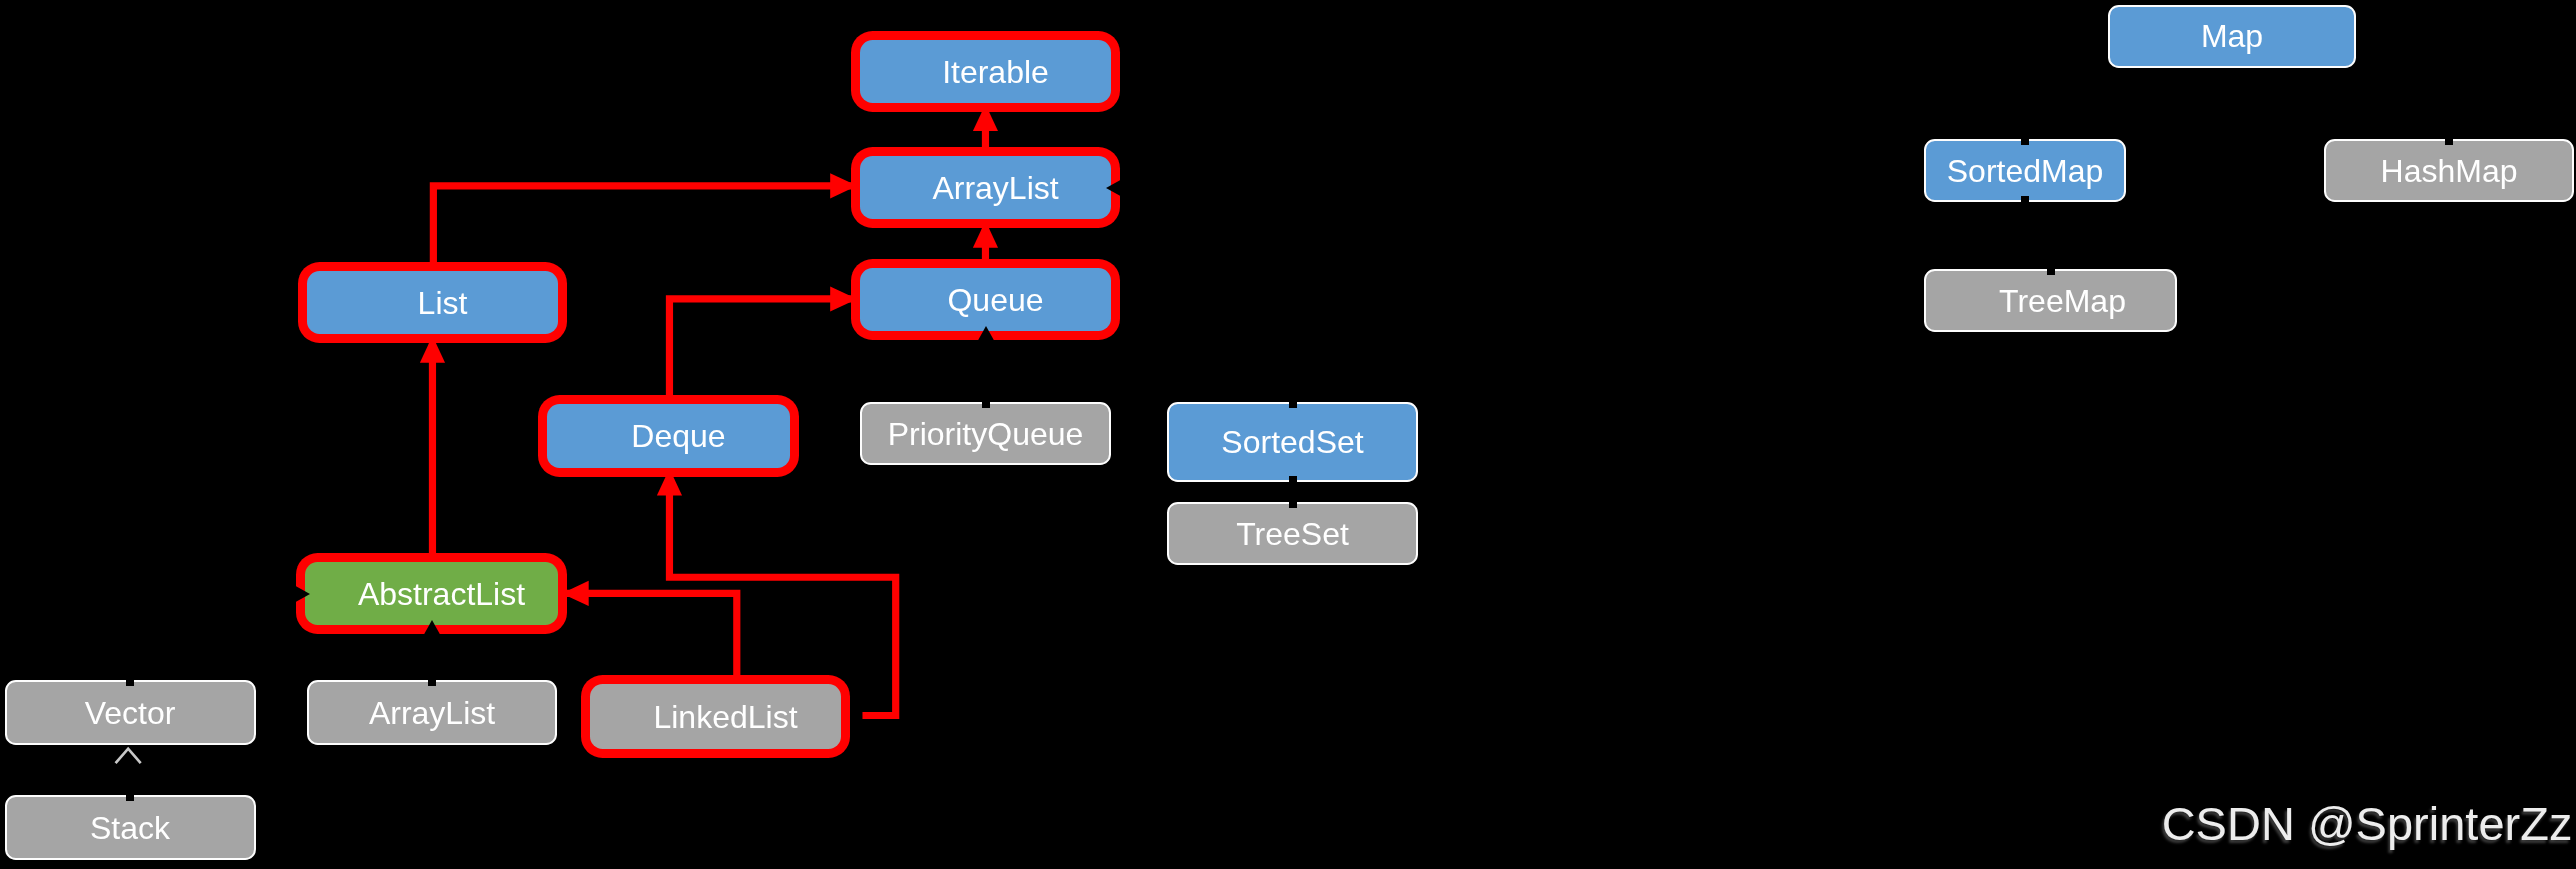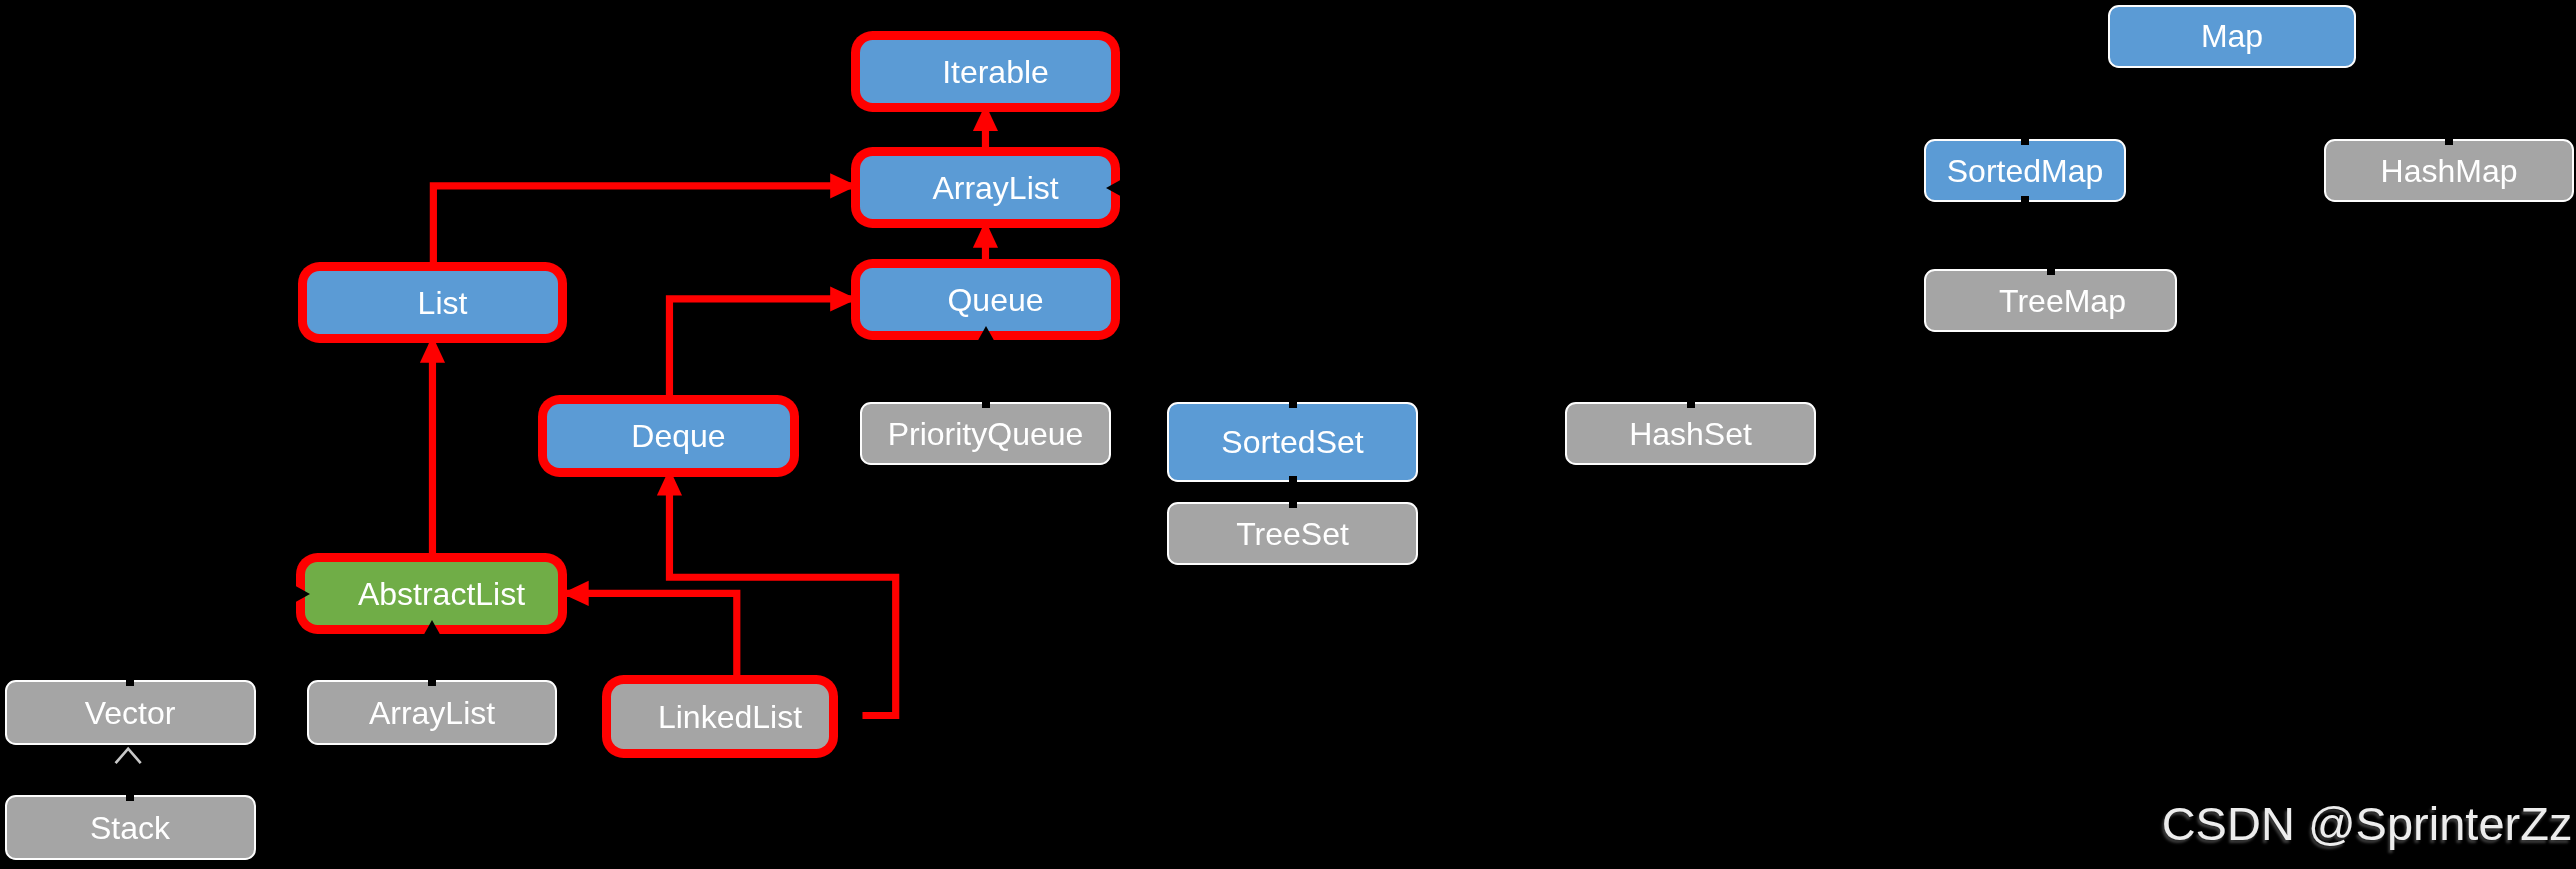--- a/index.html
+++ b/index.html
@@ -70,24 +70,20 @@
       </div>
       <div class="box fill-gray plain" style="left: 860px; top: 402px; width: 251px; height: 63px;">
         <span class="lbl">PriorityQueue</span>
         <div class="tick tick-top"></div>
       </div>
       <div class="box fill-blue plain" style="left: 1167px; top: 402px; width: 251px; height: 80px;">
         <span class="lbl">SortedSet</span>
         <div class="tick tick-top"></div>
         <div class="tick tick-bottom"></div>
       </div>
-      <div class="box fill-gray plain" style="left: 1565px; top: 402px; width: 251px; height: 63px;">
-        <span class="lbl">HashSet</span>
-        <div class="tick tick-top"></div>
-      </div>
       <div class="box fill-gray plain" style="left: 1167px; top: 502px; width: 251px; height: 63px;">
         <span class="lbl">TreeSet</span>
         <div class="tick tick-top"></div>
       </div>
       <div class="box fill-blue plain" style="left: 2108px; top: 4.5px; width: 248px; height: 63px;">
         <span class="lbl">Map</span>
       </div>
       <div class="box fill-blue plain" style="left: 1924px; top: 139px; width: 202px; height: 63px;">
         <span class="lbl">SortedMap</span>
         <div class="tick tick-top"></div>
@@ -107,21 +103,21 @@
         <div class="tick notch-left"></div>
       </div>
       <div class="box fill-gray plain" style="left: 4.5px; top: 680px; width: 251px; height: 65px;">
         <span class="lbl">Vector</span>
         <div class="tick tick-top"></div>
       </div>
       <div class="box fill-gray plain" style="left: 307px; top: 680px; width: 250px; height: 65px;">
         <span class="lbl">ArrayList</span>
         <div class="tick tick-top"></div>
       </div>
-      <div class="box fill-gray redline" style="left: 611px; top: 684px; width: 218px; height: 65px;">
+      <div class="box fill-gray redline" style="left: 590px; top: 684px; width: 251px; height: 65px;">
         <span class="lbl">LinkedList</span>
       </div>
       <div class="box fill-gray plain" style="left: 4.5px; top: 795px; width: 251px; height: 65px;">
         <span class="lbl">Stack</span>
         <div class="tick tick-top"></div>
       </div>
     </div>
 
   <div id="watermark">CSDN @SprinterZz</div>
 </div>

